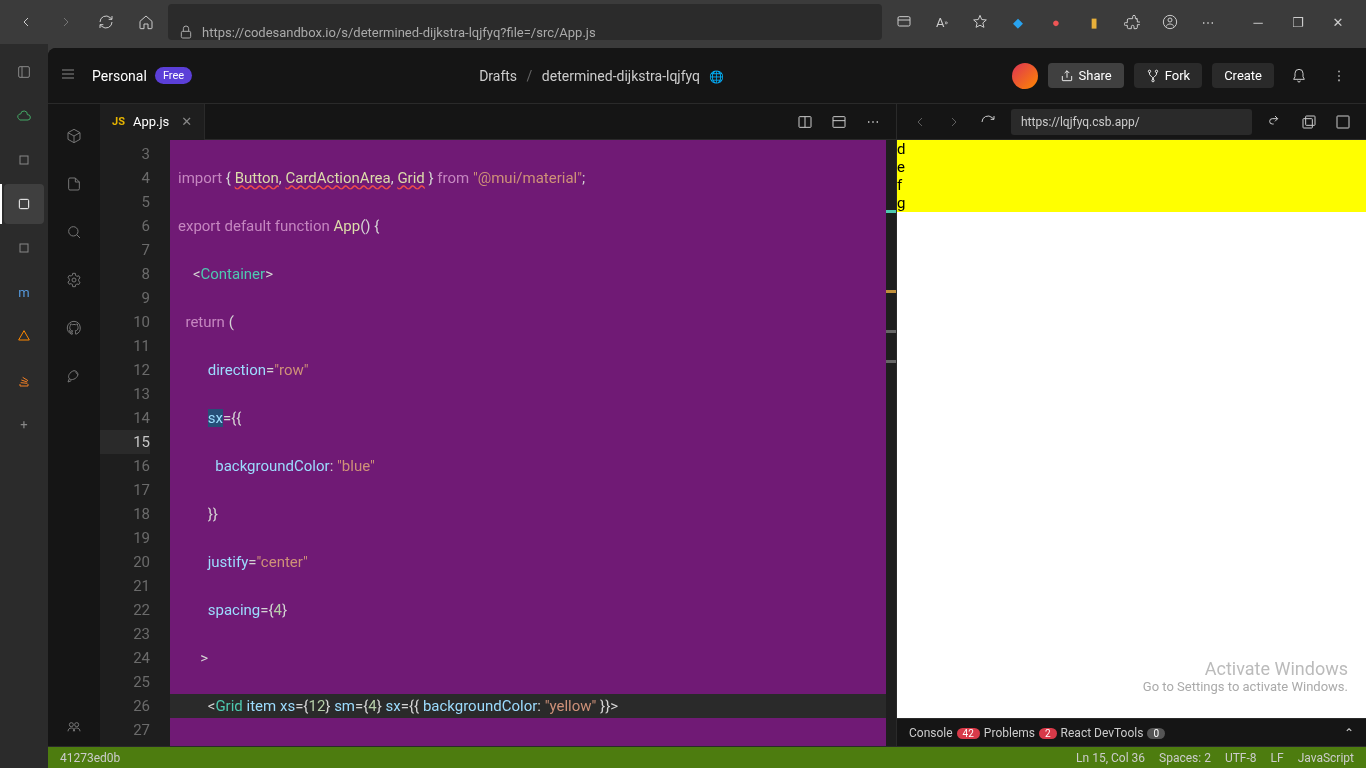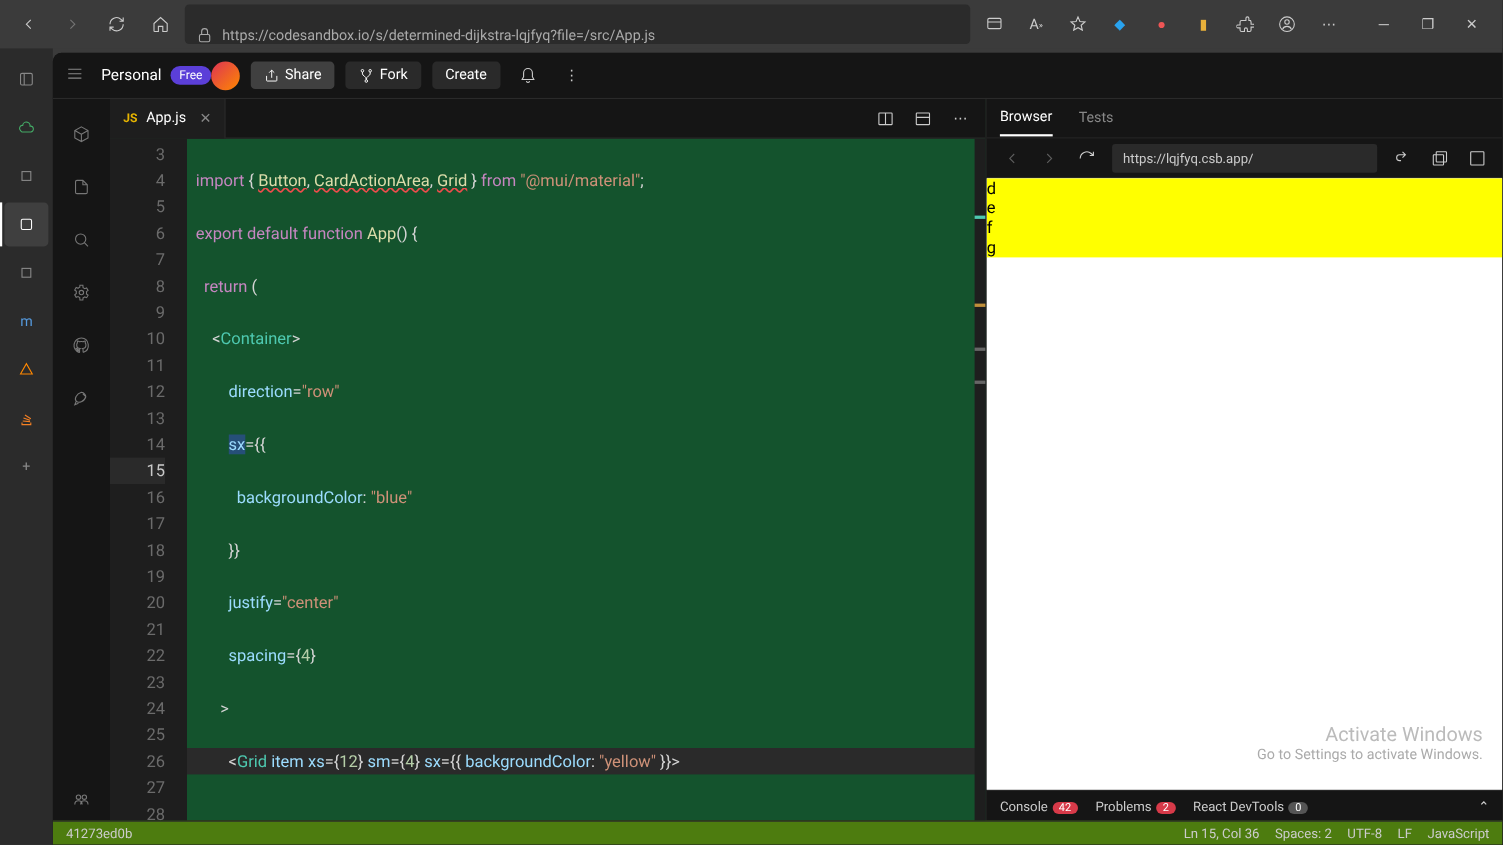--- a/index.html
+++ b/index.html
@@ -11,36 +11,36 @@
 .bc-icons .bc-btn{width:36px}
 .window-btns{display:flex;gap:0;margin-left:8px}
 .wbtn{width:40px;height:32px;display:flex;align-items:center;justify-content:center;color:#ccc}
 .main{display:flex;height:724px}
 .left-rail{width:48px;background:#2b2b2b;display:flex;flex-direction:column;align-items:center;padding-top:8px;gap:4px}
 .rail-item{width:40px;height:40px;display:flex;align-items:center;justify-content:center;color:#888;border-radius:4px}
 .rail-item.active{background:#3f3f3f;color:#fff;position:relative}
 .rail-item.active::before{content:"";position:absolute;left:-4px;top:0;bottom:0;width:2px;background:#fff}
 .rail-sep{flex:1}
 .app-area{flex:1;display:flex;flex-direction:column;background:#151515;border-radius:8px 0 0 0;margin-top:4px;overflow:hidden}
-.app-header{height:42px;background:#151515;display:flex;align-items:center;padding:0 12px;border-bottom:1px solid #2a2a2a}
+.app-header{height:56px;background:#151515;display:flex;align-items:center;padding:0 12px;border-bottom:1px solid #2a2a2a}
 .menu-icon{width:28px;color:#888}
 .workspace{color:#fff;font-size:14px;margin-left:4px}
 .free-badge{background:#5b3fd8;color:#fff;font-size:11px;padding:2px 8px;border-radius:10px;margin-left:8px;font-weight:400}
 .breadcrumb{flex:1;text-align:center;color:#ccc;font-size:14px}
 .breadcrumb .sep{margin:0 6px;color:#666}
 .globe{margin-left:6px;font-size:12px}
 .header-right{display:flex;align-items:center;gap:10px}
 .avatar{width:26px;height:26px;border-radius:50%;background:linear-gradient(135deg,#d35,#f80)}
 .share-btn{background:#404040;color:#fff;padding:5px 12px;border-radius:4px;font-size:13px;display:flex;align-items:center;gap:5px}
 .fork-btn,.create-btn{background:#2a2a2a;color:#fff;padding:5px 12px;border-radius:4px;font-size:13px;display:flex;align-items:center;gap:5px}
 .icon-btn{width:30px;height:30px;display:flex;align-items:center;justify-content:center;color:#ccc;border-radius:4px}
 .app-body{flex:1;display:flex;overflow:hidden}
 .activity-bar{width:52px;background:#151515;display:flex;flex-direction:column;align-items:center;padding-top:12px;gap:8px}
 .ab-item{width:40px;height:40px;display:flex;align-items:center;justify-content:center;color:#777;font-size:18px}
-.editor-area{flex:1;display:flex;flex-direction:column;background:#14532d;min-width:0}
+.editor-area{flex:1;display:flex;flex-direction:column;background:#701a75;min-width:0}
 .tabs-row{height:36px;background:#151515;display:flex;align-items:center;border-bottom:1px solid #2a2a2a}
 .tab{height:36px;background:#1e1e1e;display:flex;align-items:center;padding:0 12px;gap:8px;font-size:13px;border-right:1px solid #2a2a2a}
 .tab-icon{color:#e6b400;font-weight:bold;font-size:11px}
 .tab-close{color:#888;margin-left:4px}
 .tabs-right{margin-left:auto;display:flex;gap:4px;padding-right:8px}
 .code-body{flex:1;display:flex;overflow:hidden;position:relative;font-family:Consolas,"Courier New",monospace;font-size:15px;line-height:24px}
 .gutter{width:70px;background:#1e1e1e;text-align:right;color:#6b6b6b;padding-right:20px;padding-top:2px}
 .gutter div{height:24px}
 .gutter .hl{color:#c8c8c8;background:#2a2a2a}
 .code{flex:1;padding-top:2px;color:#d4d4d4;white-space:pre;overflow:hidden}
@@ -61,21 +61,21 @@
 .pv-tab{color:#888;font-size:13px;padding:8px 0}
 .pv-tab.active{color:#fff;border-bottom:2px solid #fff}
 .pv-toolbar{height:36px;background:#151515;display:flex;align-items:center;padding:0 8px;gap:8px;border-bottom:1px solid #2a2a2a}
 .pv-nav{display:flex;gap:4px}
 .pv-url{flex:1;background:#2a2a2a;height:26px;border-radius:3px;display:flex;align-items:center;padding:0 10px;color:#ccc;font-size:12px}
 .pv-right{display:flex;gap:4px}
 .preview{flex:1;background:#fff;position:relative;overflow:hidden}
 .yellow-box{background:yellow;color:#000;font-family:serif;font-size:15px;line-height:18px;padding:0}
 .watermark{position:absolute;bottom:24px;right:18px;color:#bbb;text-align:right;font-size:18px}
 .watermark .sub{font-size:13px;color:#aaa}
-.pv-footer{height:28px;background:#151515;display:flex;align-items:center;padding:0 12px;gap:16px;font-size:12px;color:#ccc;border-top:1px solid #2a2a2a}
+.pv-footer{height:28px;background:#151515;display:flex;align-items:center;padding:0 12px;gap:4px;font-size:12px;color:#ccc;border-top:1px solid #2a2a2a}
 .badge{background:#d73a49;color:#fff;border-radius:8px;padding:0 6px;font-size:10px;margin-left:4px}
 .badge.gray{background:#555}
 .status-bar{height:22px;background:#4d7c0f;display:flex;align-items:center;padding:0 12px;font-size:12px;color:#ccc;border-top:1px solid #2a2a2a}
 .sb-left{flex:1}
 .sb-right{display:flex;gap:14px}
 svg{width:16px;height:16px;fill:none;stroke:currentColor;stroke-width:1.5}
 </style>
 </head>
 <body>
 
@@ -187,20 +187,26 @@
     <div class="rail-sep"></div>
   </div>
 
   <div class="app-area">
     <div class="app-header">
       <div class="menu-icon"><svg viewBox="0 0 24 24">
             <path d="M3 6h18M3 12h18M3 18h18"></path>
           </svg></div>
       <span class="workspace">Personal</span>
       <span class="free-badge">Free</span>
+      <div class="breadcrumb">
+        <span>Drafts</span>
+        <span class="sep">/</span>
+        <span>determined-dijkstra-lqjfyq</span>
+        <span class="globe">🌐</span>
+      </div>
       <div class="header-right">
         <div class="avatar"></div>
         <div class="share-btn">
             <svg viewBox="0 0 24 24" style="width:14px;height:14px">
               <path d="M4 12v7a1 1 0 0 0 1 1h14a1 1 0 0 0 1-1v-7M12 3v12M8 7l4-4 4 4"></path>
             </svg>
             <span>Share</span>
           </div>
         <div class="fork-btn">
             <svg viewBox="0 0 24 24" style="width:14px;height:14px">
@@ -315,22 +321,22 @@
               <div>23</div>
               <div>24</div>
               <div>25</div>
               <div>26</div>
               <div>27</div>
               <div>28</div>
           </div>
           <div class="code">
 <div class="ln"><span class="kw">import</span><span> { </span><span class="fn squiggly">Button</span><span>, </span><span class="fn squiggly">CardActionArea</span><span>, </span><span class="fn squiggly">Grid</span><span> } </span><span class="kw">from</span><span> </span><span class="str">"@mui/material"</span><span>;</span></div>
 <div class="ln"><span class="kw">export</span><span> </span><span class="kw">default</span><span> </span><span class="kw">function</span><span> </span><span class="fn">App</span><span>() {</span></div>
+<div class="ln"><span>    &lt;</span><span class="tg">Container</span><span>&gt;</span></div>
 <div class="ln"><span>  </span><span class="kw">return</span><span> (</span></div>
-<div class="ln"><span>    &lt;</span><span class="tg">Container</span><span>&gt;</span></div>
 <div class="ln"><span>        </span><span class="attr">direction</span><span>=</span><span class="str">"row"</span></div>
 <div class="ln"><span>        </span><span class="attr sel">sx</span><span>={{</span></div>
 <div class="ln"><span>          </span><span class="attr">backgroundColor</span><span>: </span><span class="str">"blue"</span></div>
 <div class="ln"><span>        }}</span></div>
 <div class="ln"><span>        </span><span class="attr">justify</span><span>=</span><span class="str">"center"</span></div>
 <div class="ln"><span>        </span><span class="attr">spacing</span><span>={</span><span class="num">4</span><span>}</span></div>
 <div class="ln"><span>      &gt;</span></div>
 <div class="ln hl"><span>        &lt;</span><span class="tg">Grid</span><span> </span><span class="attr">item</span><span> </span><span class="attr">xs</span><span>={</span><span class="num">12</span><span>} </span><span class="attr">sm</span><span>={</span><span class="num">4</span><span>} </span><span class="attr">sx</span><span>={{ </span><span class="attr">backgroundColor</span><span>: </span><span class="str">"yellow"</span><span> }}&gt;</span></div>
 
 
@@ -349,24 +355,20 @@
           <div class="minimap">
             <div class="mm-mark" style="top:70px;background:#4ec9b0"></div>
             <div class="mm-mark" style="top:150px;background:#c08f3a"></div>
             <div class="mm-mark" style="top:190px;background:#666"></div>
             <div class="mm-mark" style="top:220px;background:#666"></div>
           </div>
         </div>
       </div>
 
       <div class="preview-area">
-        <div class="pv-tabs">
-          <div class="pv-tab active">Browser</div>
-          <div class="pv-tab">Tests</div>
-        </div>
         <div class="pv-toolbar">
           <div class="pv-nav">
             <div class="icon-btn" style="opacity:.4">
                 <svg viewBox="0 0 24 24">
                   <path d="M15 18l-6-6 6-6"></path>
                 </svg>
               </div>
             <div class="icon-btn" style="opacity:.4">
                 <svg viewBox="0 0 24 24">
                   <path d="M9 18l6-6-6-6"></path>

